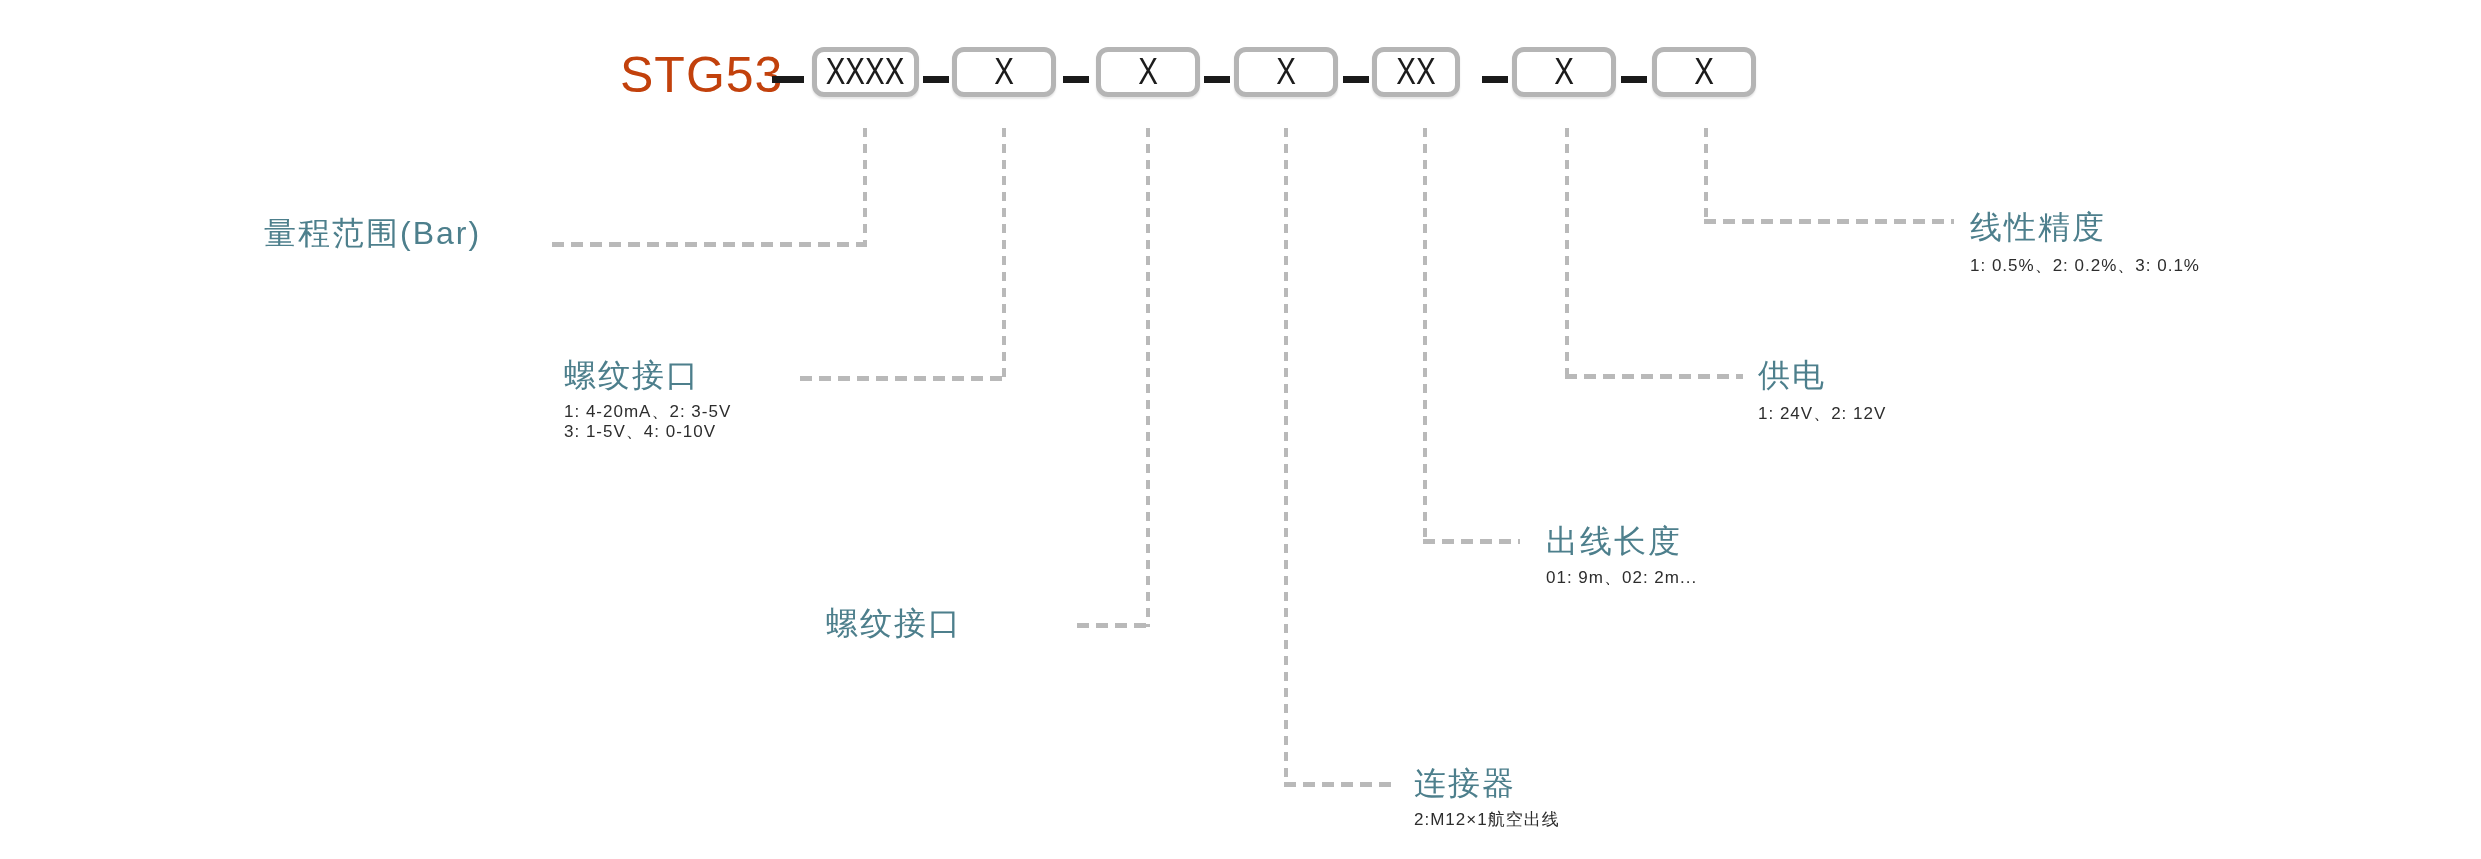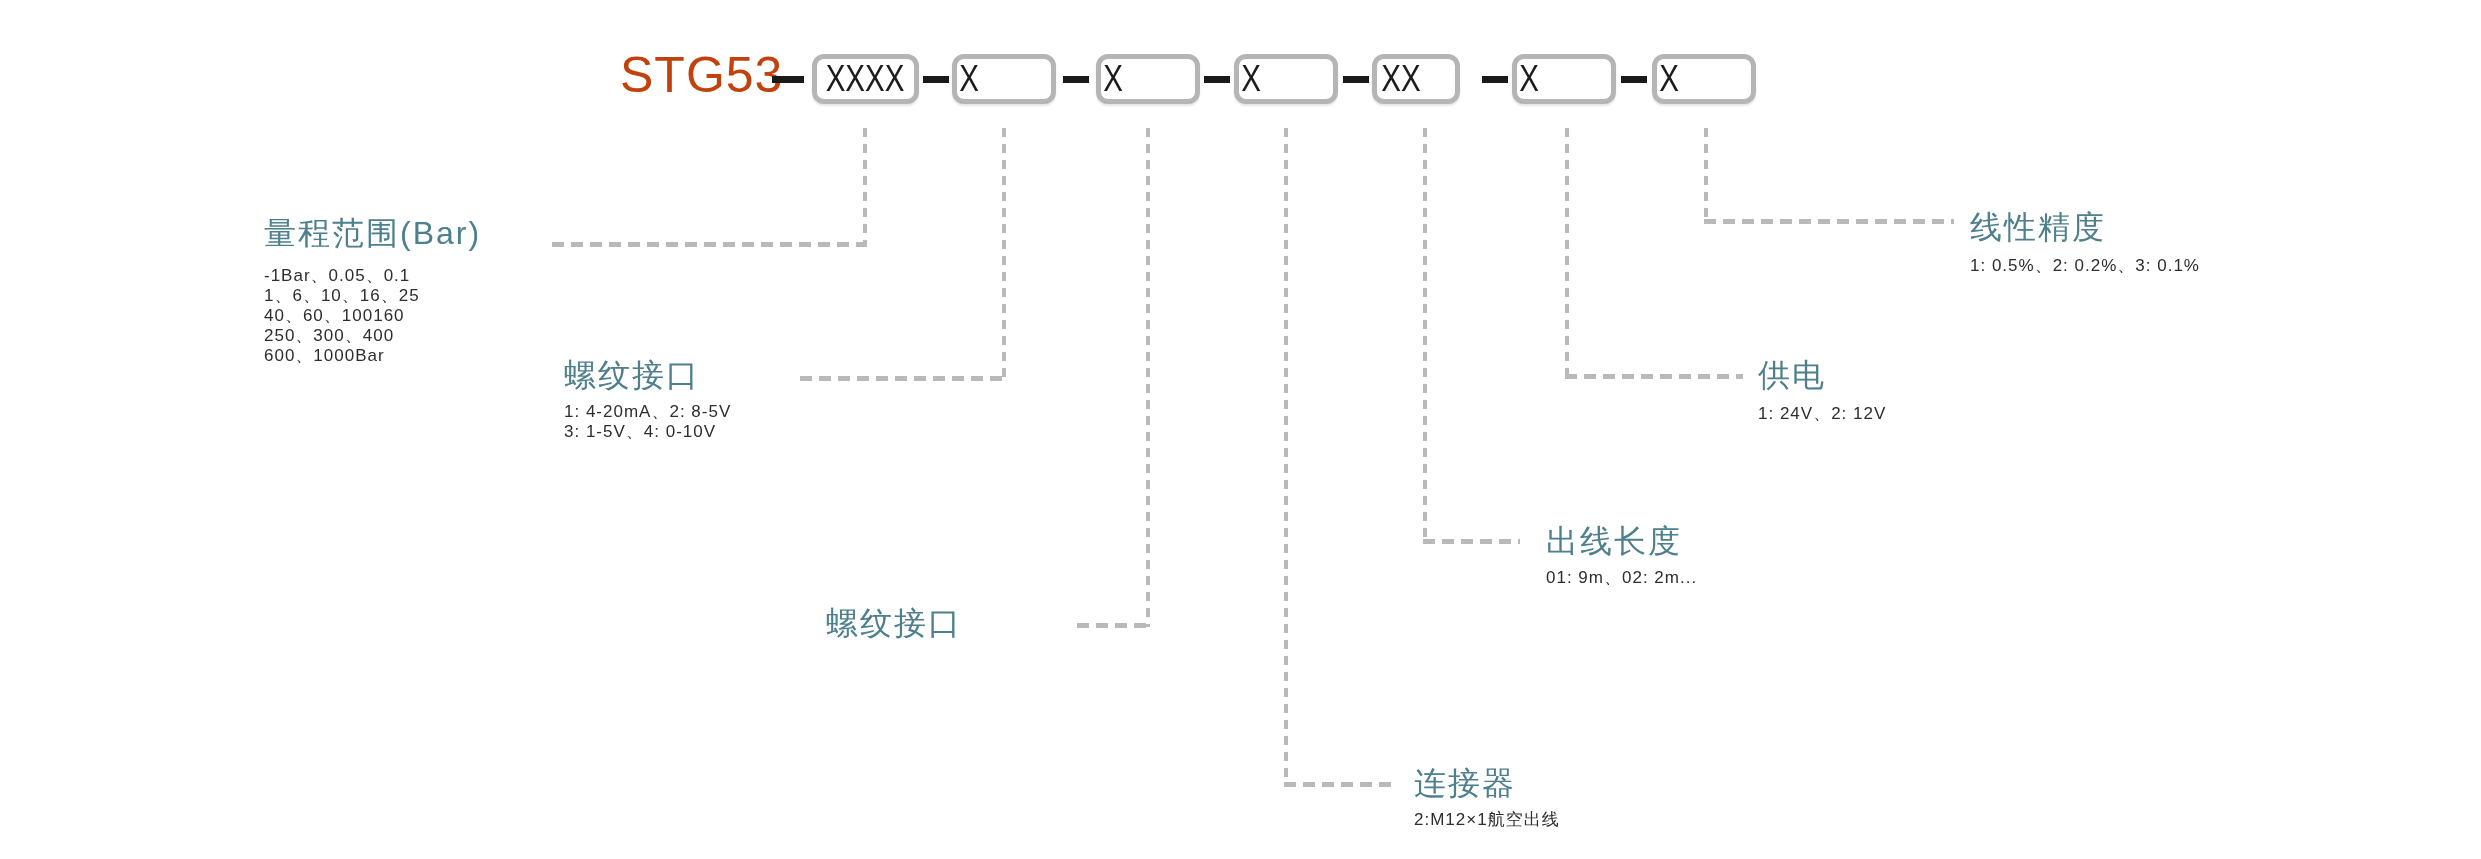--- a/index.html
+++ b/index.html
@@ -17,24 +17,24 @@
     width:2481px;height:859px;
     background:#ffffff;
     overflow:hidden;
   }
   .model{
     position:absolute;left:620px;top:50px;
     font-size:50px;line-height:50px;letter-spacing:1px;
     color:#c2410c;font-weight:400;white-space:nowrap;
   }
   .codebox{
-    position:absolute;top:54px;height:50px;
+    position:absolute;top:47px;height:50px;
     border:5px solid var(--boxborder);
     border-radius:12px;background:#fff;
-    display:flex;align-items:center;
+    display:flex;align-items:center;justify-content:center;
     box-shadow:0 2px 2px rgba(0,0,0,0.10);
   }
   .codebox span{
     font-size:36px;line-height:36px;color:#1c1c1c;font-weight:400;
     transform:scaleX(0.82);letter-spacing:0px;white-space:nowrap;
   }
   .cdash{
     position:absolute;top:76px;height:7px;background:var(--dash);
     display:block;
   }
@@ -110,31 +110,24 @@
 
   <i class="hline" style="left:552px;top:242px;width:315px"></i>
   <i class="hline" style="left:800px;top:376px;width:206px"></i>
   <i class="hline" style="left:1077px;top:623px;width:73px"></i>
   <i class="hline" style="left:1284px;top:782px;width:108px"></i>
   <i class="hline" style="left:1423px;top:539px;width:97px"></i>
   <i class="hline" style="left:1565px;top:374px;width:178px"></i>
   <i class="hline" style="left:1704px;top:219px;width:250px"></i>
 
   <div class="flabel" style="left:264px;top:218px">量程范围(Bar)</div>
-  <div class="fvalues" style="left:264px;top:266px">
-    <div>-1Bar、0.05、0.1</div>
-    <div>1、6、10、16、25</div>
-    <div>40、60、100160</div>
-    <div>250、300、400</div>
-    <div>600、1000Bar</div>
-  </div>
 
   <div class="flabel" style="left:564px;top:360px">螺纹接口</div>
   <div class="fvalues" style="left:564px;top:402px">
-    <div>1: 4-20mA、2: 8-5V</div>
+    <div>1: 4-20mA、2: 3-5V</div>
     <div>3: 1-5V、4: 0-10V</div>
   </div>
 
   <div class="flabel" style="left:826px;top:608px">螺纹接口</div>
 
   <div class="flabel" style="left:1414px;top:768px">连接器</div>
   <div class="fvalues" style="left:1414px;top:810px">
     <div>2:M12×1航空出线</div>
   </div>
 

